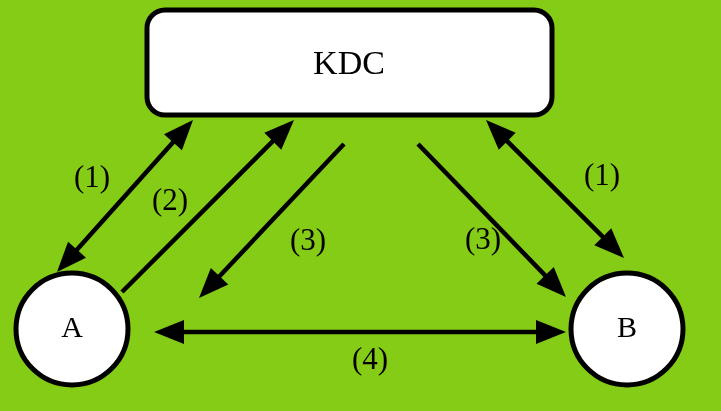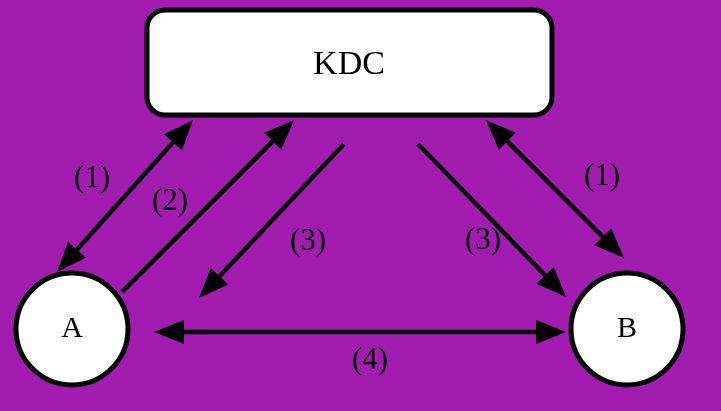--- a/index.html
+++ b/index.html
@@ -7,21 +7,21 @@
     padding: 0;
     background: #ffffff;
   }
   body {
     font-family: "Liberation Serif", serif;
   }
   #diagram-root {
     position: relative;
     width: 721px;
     height: 411px;
-    background: #a21caf;
+    background: #84cc16;
     overflow: hidden;
   }
   #diagram-svg {
     display: block;
     width: 721px;
     height: 411px;
   }
   .node-shape {
     fill: #ffffff;
     stroke: #000000;

